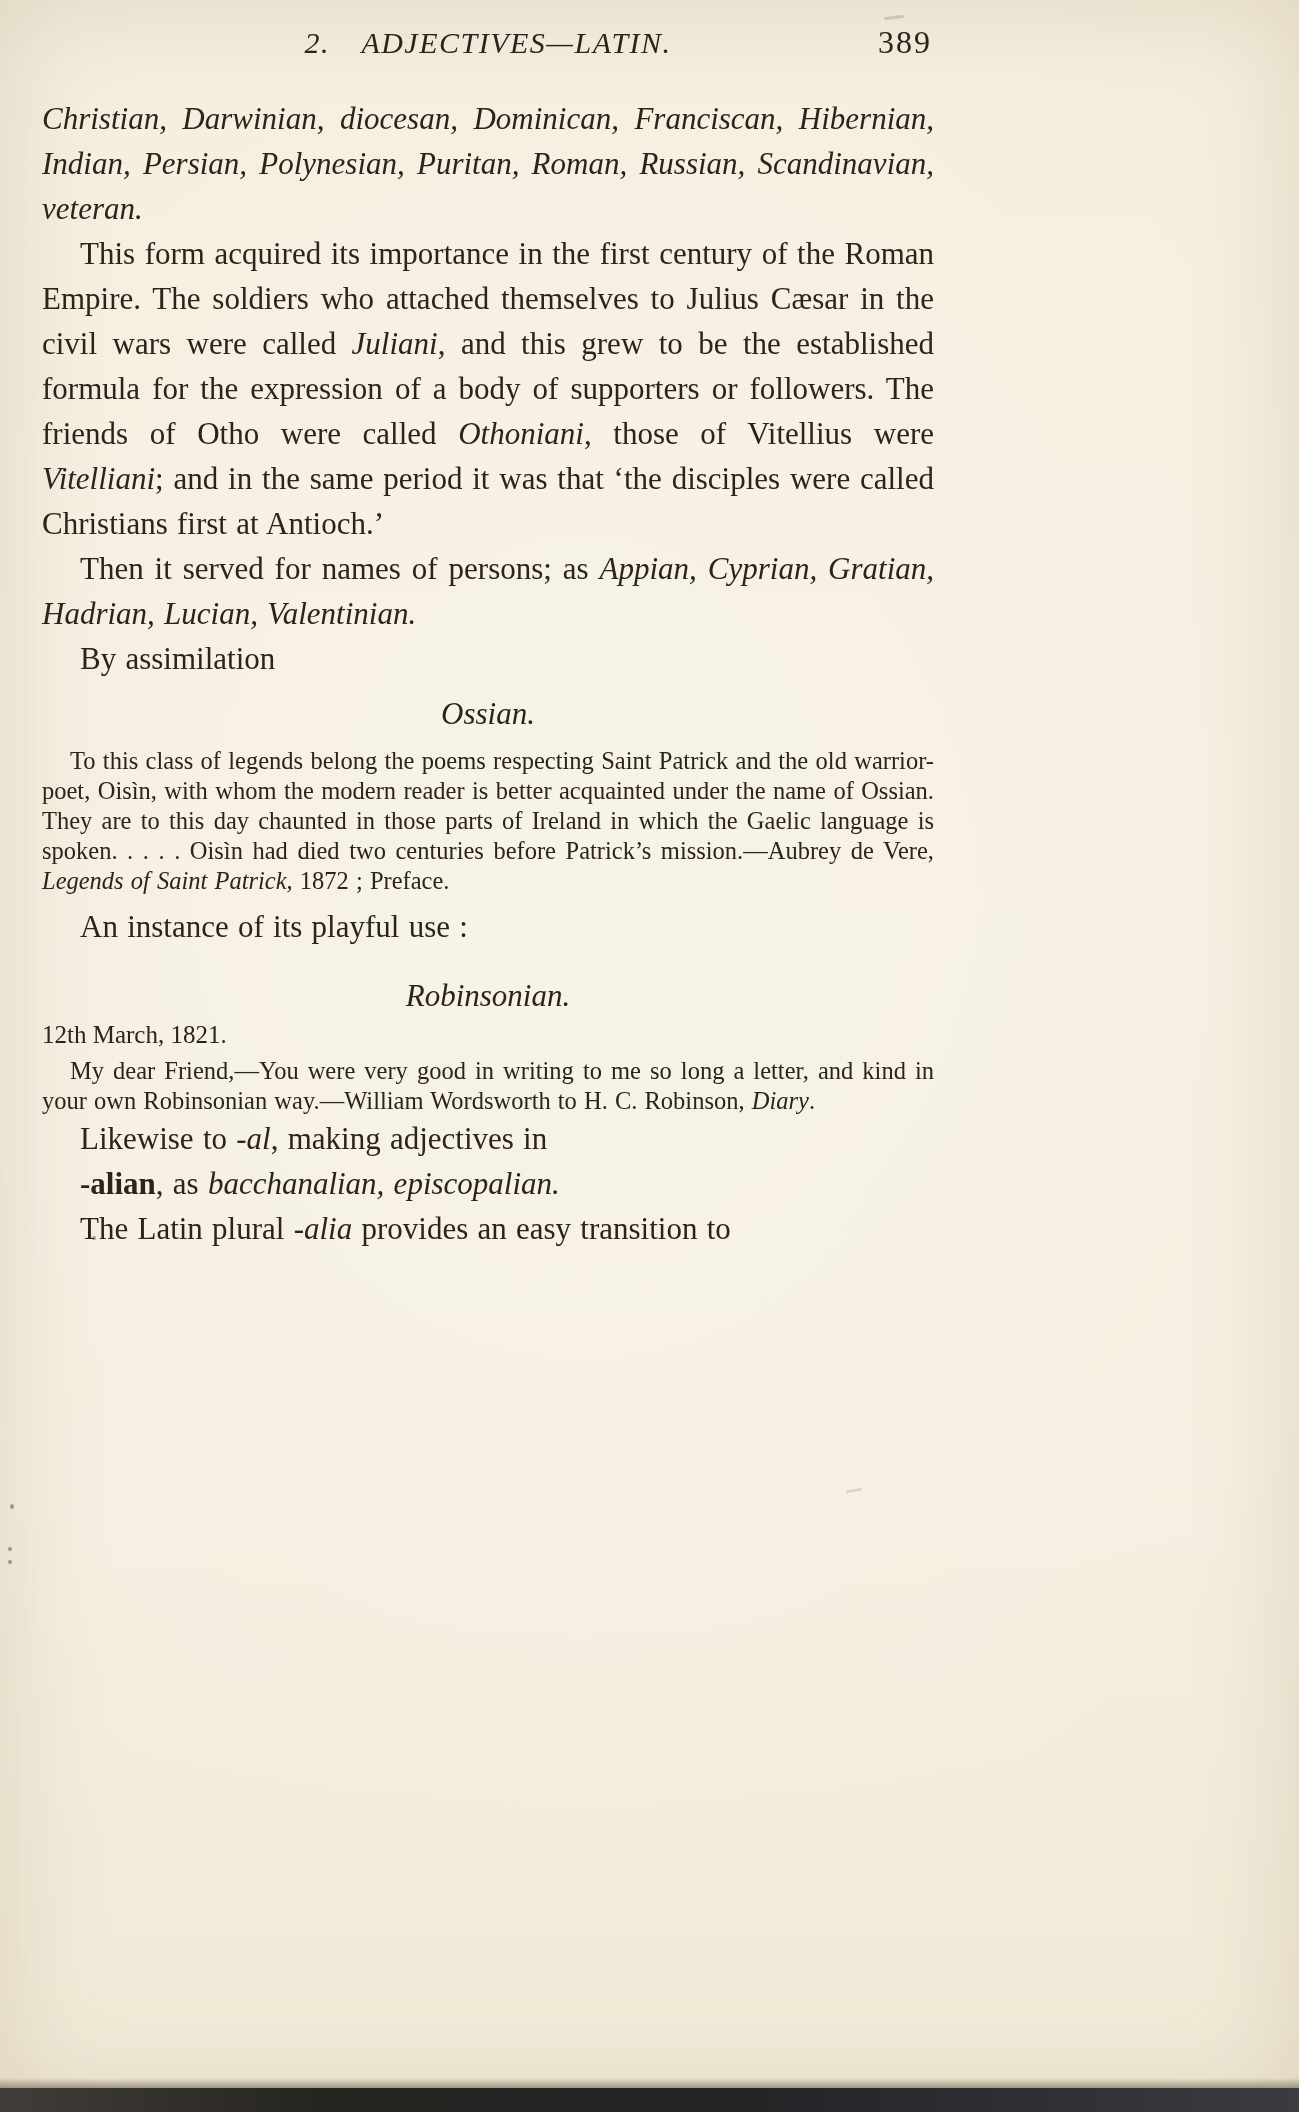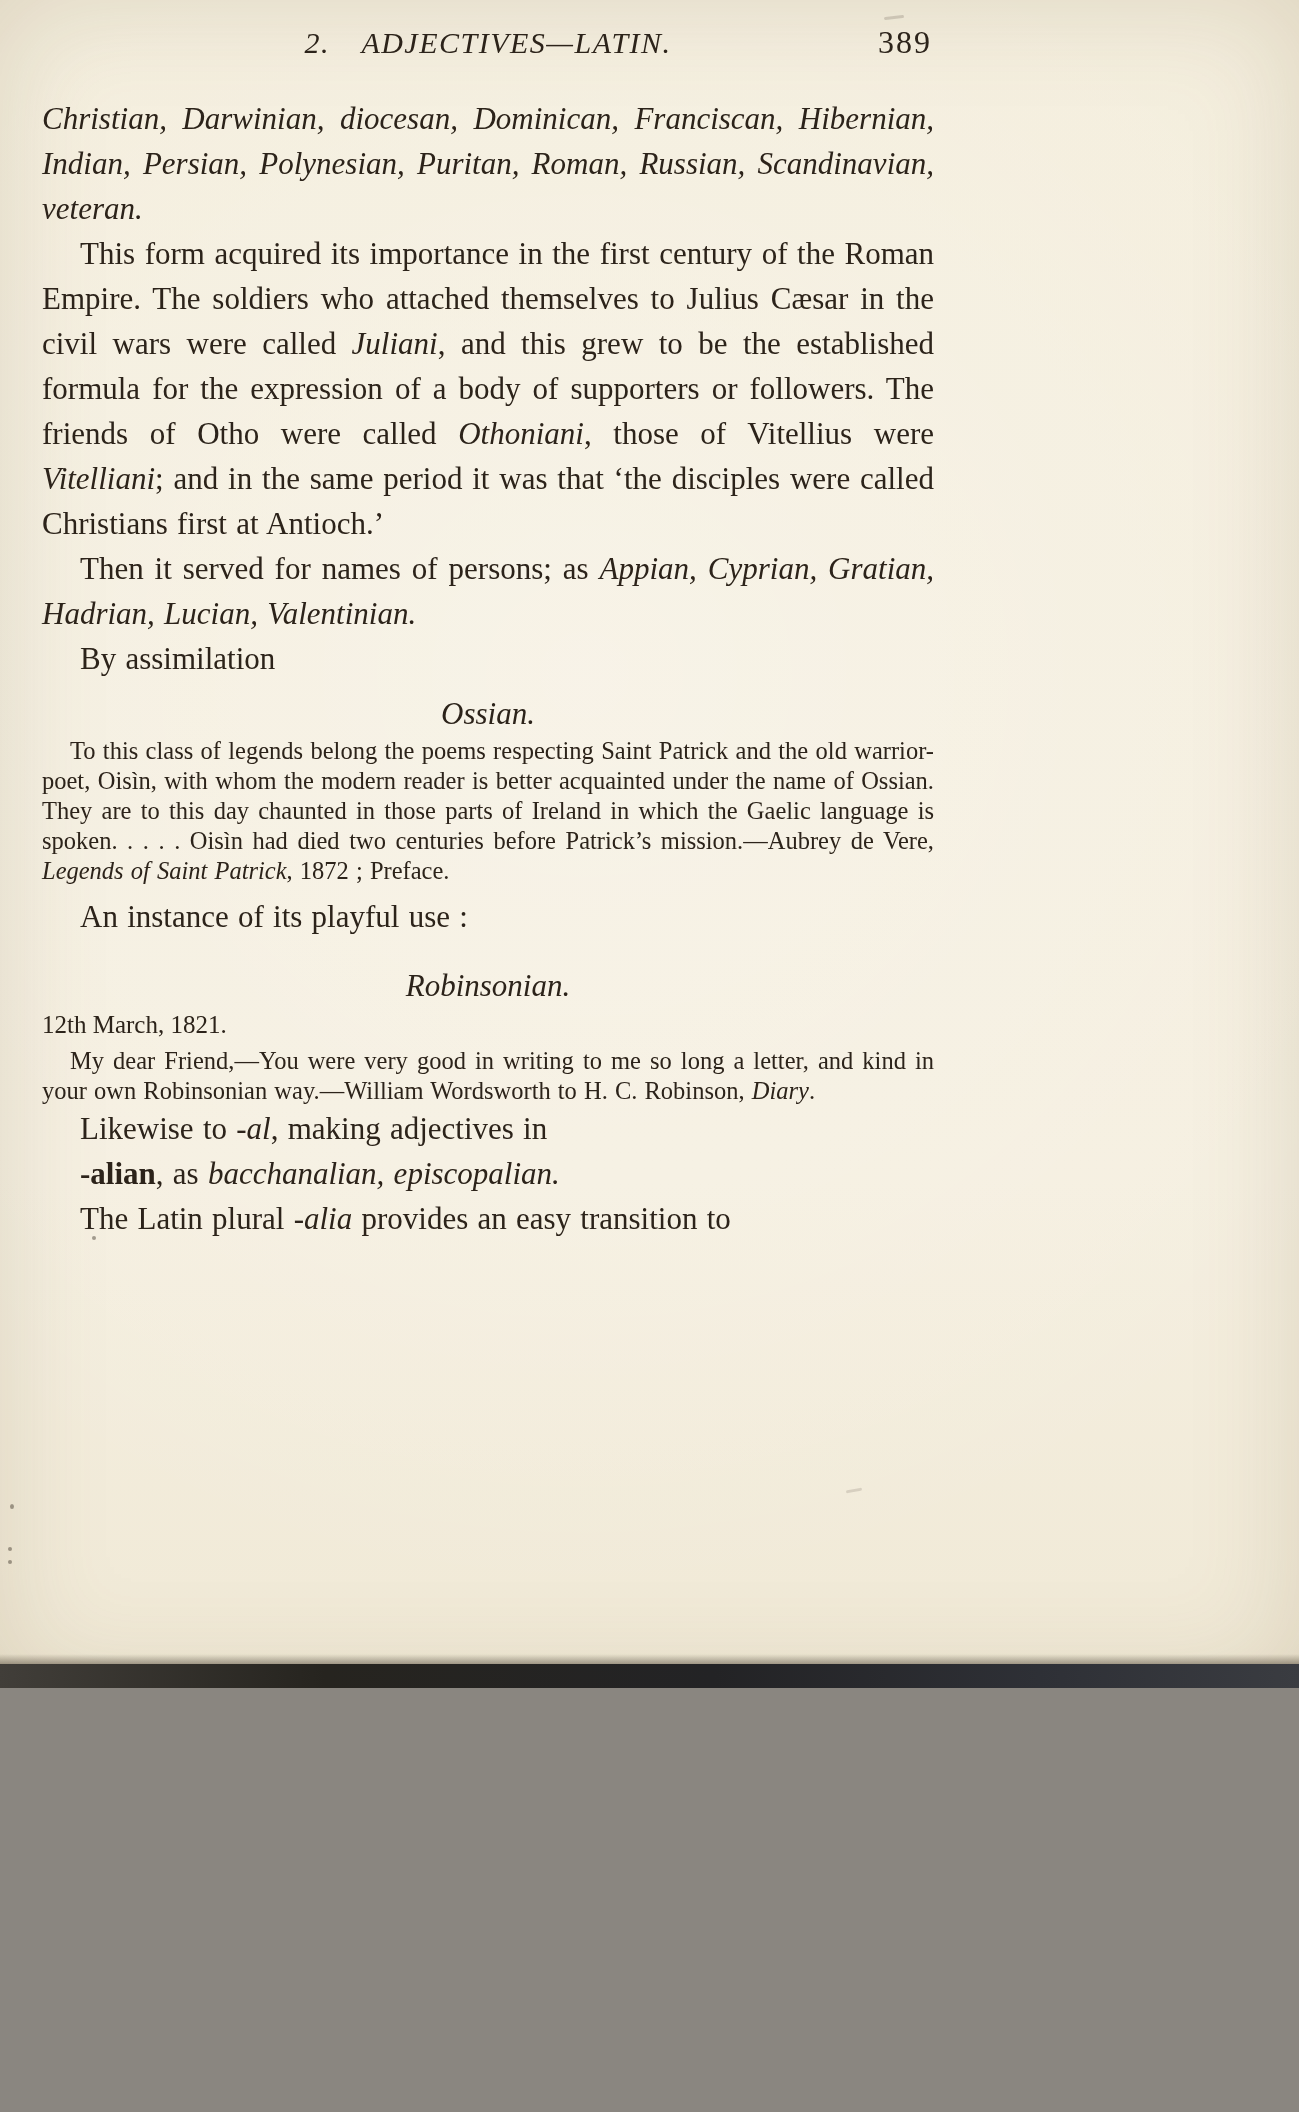--- a/index.html
+++ b/index.html
@@ -3,21 +3,21 @@
 <meta charset="utf-8">
 <style>
   html, body {
     margin: 0;
     padding: 0;
     background: #8a8680;
   }
   .page {
     position: relative;
     width: 1299px;
-    height: 1688px;
+    height: 2112px;
     margin: 0 auto;
     background:
       radial-gradient(ellipse 120% 90% at 45% 40%, rgba(255,255,255,0.28), rgba(0,0,0,0) 62%),
       linear-gradient(180deg, var(--paper, #f4eedd) 0%, #f5efe0 70%, #f0e9d6 100%);
     box-shadow: inset 0 0 110px rgba(120, 100, 60, 0.18);
     overflow: hidden;
     font-family: "Liberation Serif", "DejaVu Serif", serif;
     color: var(--ink, #2c231a);
   }
   .text-block { position: absolute; left: 42px; top: 26px; width: 892px; }
@@ -34,21 +34,21 @@
   .main { font-size: 31px; line-height: 45px; text-align: justify; word-spacing: 1.5px; }
   .ind { text-indent: 38px; }
   .small { font-size: 24.5px; line-height: 30px; text-align: justify; word-spacing: 1px; }
   .small.ind { text-indent: 28px; }
   .center-head { text-align: center; font-style: italic; font-size: 31px; line-height: 45px; }
   .date-line { text-align: left; font-size: 25px; line-height: 30px; padding-right: 26px; }
   .it { font-style: italic; }
   .bd { font-weight: 700; }
   .mt-p1 { margin-top: 18px; }
   .mt-ossian { margin-top: 10px; }
-  .mt-small1 { }
+  .mt-small1 { margin-top: 10px; }
   .mt-p5 { margin-top: 8px; }
   .mt-rob { margin-top: 24px; }
   .mt-date { margin-top: 2px; }
   .mt-small2 { margin-top: 6px; }
   .mt-p6 { margin-top: 28px; }
   .artifact { position: absolute; background: rgba(60,50,40,0.45); border-radius: 50%; }
   .a-dot1 { left: 92px;  top: 1236px; width: 4px; height: 4px; }
   .a-dot2 { left: 10px;  top: 1504px; width: 4px; height: 5px; }
   .a-dot3 { left: 8px;   top: 1547px; width: 4px; height: 4px; }
   .a-dot4 { left: 8px;   top: 1560px; width: 4px; height: 4px; }

